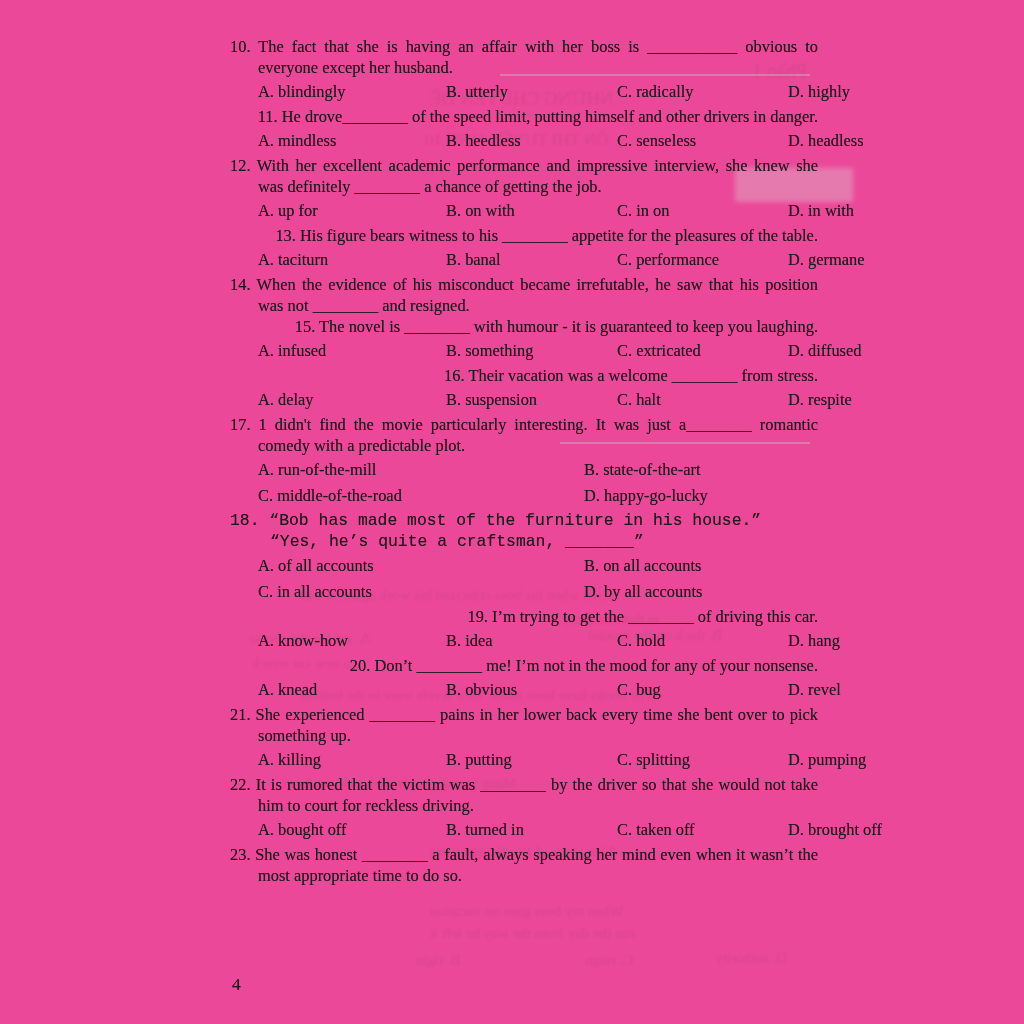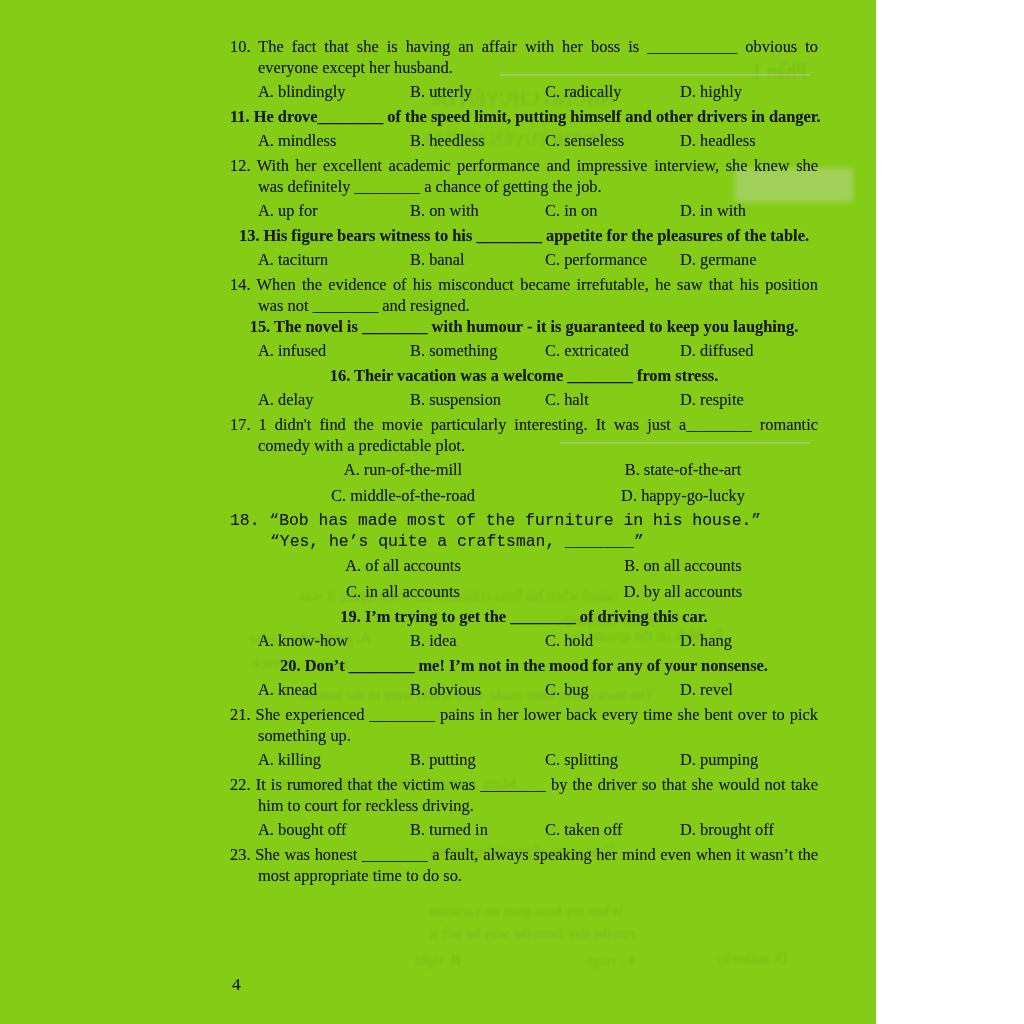--- a/index.html
+++ b/index.html
@@ -1,32 +1,32 @@
 <!DOCTYPE html>
 <html><head>
 <meta charset="utf-8">
 <style>
   html,body{margin:0;padding:0;background:#ffffff;}
   .page{
-    position:relative;width:876px;height:1024px;background:#84cc16;
+    position:relative;width:1024px;height:1024px;background:#ec4899;
     overflow:hidden;font-family:"Liberation Serif",serif;color:#1b1b1b;
   }
   .content{
     position:absolute;left:230px;top:36px;width:588px;
     font-size:16.4px;line-height:21px;
     text-shadow:0 0 0.4px rgba(0,0,0,0.45);
   }
   .qblock{margin:0;}
   .q-text{margin:0;padding-left:28px;text-indent:-28px;text-align:justify;}
-  .q-text.nowrap{white-space:nowrap;text-align:center;font-weight:bold;}
+  .q-text.nowrap{white-space:nowrap;text-align:right;}
   .qline{margin:0;padding-left:28px;text-indent:-28px;font-family:Liberation Mono, monospace;}
   .qline2{padding-left:40px;text-indent:0;}
-  .opts{margin:3px 0 4px 0;padding-left:28px;display:grid;}
+  .opts{margin:3px 0 4px 0;padding-left:28px;display:grid;gap:36px;}
   .opts.row4{grid-template-columns:152px 135px 135px auto;}
-  .opts.grid2{grid-template-columns:290px auto;row-gap:5px;text-align:center;}
+  .opts.grid2{grid-template-columns:290px auto;row-gap:5px;}
   .opt{white-space:nowrap;}
   .page-number{
     position:absolute;left:232px;top:974px;font-size:17.5px;
     text-shadow:0 0 0.4px rgba(0,0,0,0.45);
   }
   
   .ghost{
     position:absolute;font-family:"Liberation Serif",serif;color:#3a3a3a;
     opacity:0.12;filter:blur(1.2px);transform:scaleX(-1);white-space:nowrap;
   }

